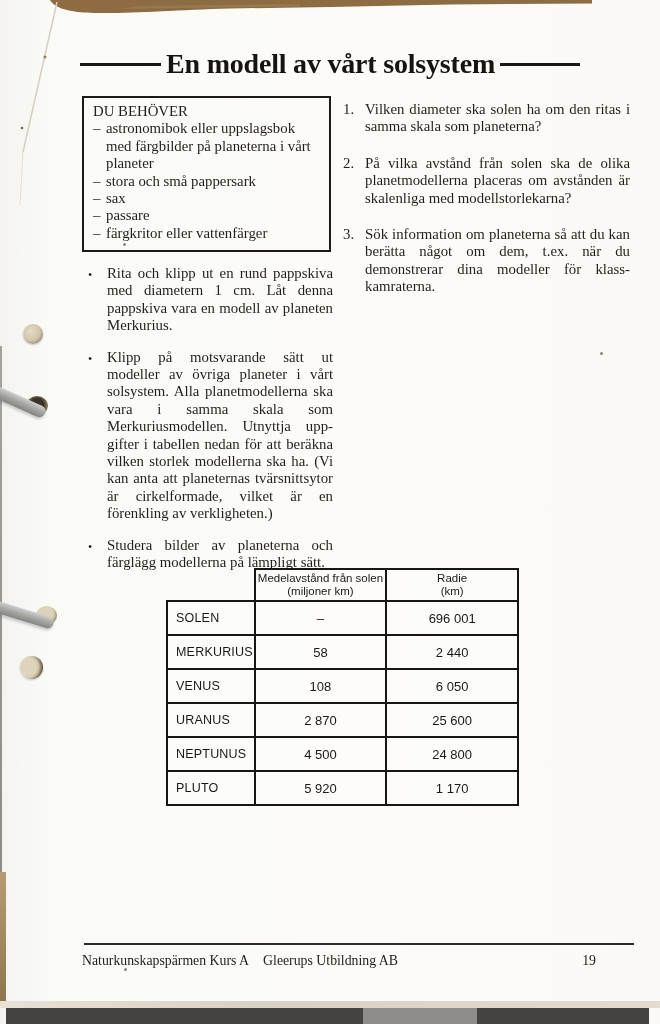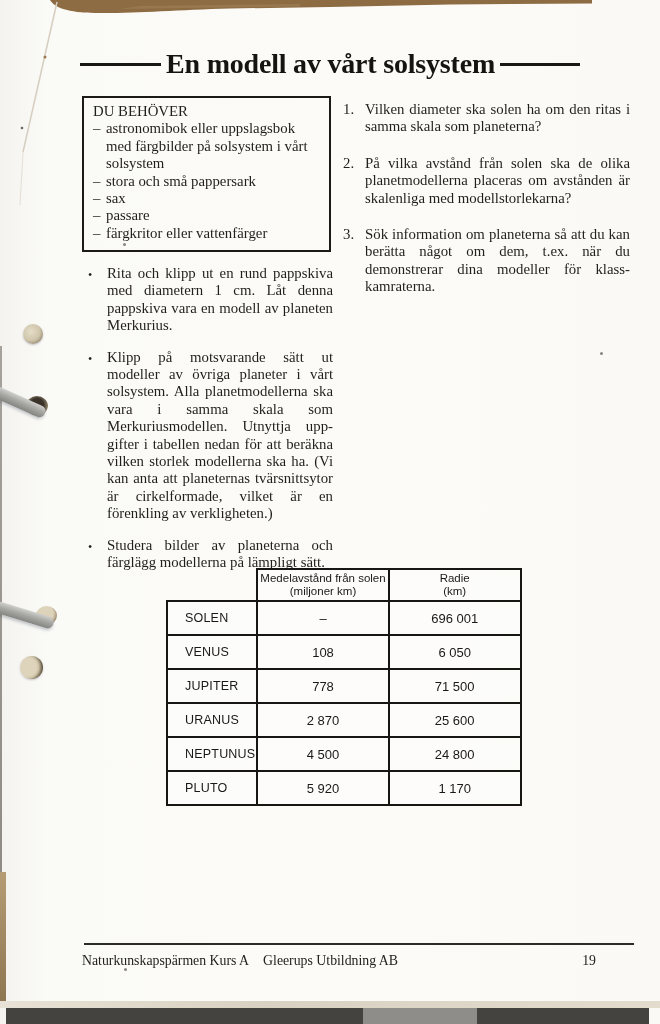--- a/index.html
+++ b/index.html
@@ -62,21 +62,21 @@
   .instr .bullet { width:19px; flex:none; font-size:12px; padding-top:2px; }
   .instr-text { flex:1; text-align:justify; hyphens:manual; }
 
   .planet-table { position:absolute; left:166px; top:568px; border-collapse:collapse; table-layout:fixed;
     font-family:"Liberation Sans", sans-serif; color:#1a1915; }
   .planet-table th, .planet-table td { border:2px solid #171612; background:rgba(255,255,255,.35); }
   .planet-table th.empty { border:none; background:transparent; }
   .planet-table thead th { height:30px; font-weight:400; font-size:11.5px; line-height:13.5px;
     text-align:center; white-space:nowrap; padding:0 2px;margin-top:36px; }
   .planet-table td { height:30px; }
-  .planet-table td.name { font-size:12.5px; letter-spacing:.2px; text-align:left; padding-left:17px; }
+  .planet-table td.name { font-size:12.5px; letter-spacing:.2px; text-align:left; padding-left:8px; }
   .planet-table td.num { font-size:13px; text-align:center; }
 
   .footer-rule { position:absolute; left:84px; top:943px; width:550px; height:2px; background:#2c2b27; }
   .footer { position:absolute; left:82px; top:953px; width:514px; display:flex; font-size:13.8px; color:#23221e; }
   .footer .gap { width:14px; flex:none; }
   .page-num { margin-left:auto; }
 </style>
 </head>
 <body>
 
@@ -105,21 +105,21 @@
   <div class="title-row">
     <span class="rule rule-left"></span>
     <h1 class="title">En modell av vårt solsystem</h1>
     <span class="rule rule-right"></span>
   </div>
 
   <div class="materials-box body-text">
     <div class="materials-heading">DU BEHÖVER</div>
     <div class="material-item">
       <span class="dash">–</span>
-      <span class="mat-text">astronomibok eller uppslagsbok med färgbilder på solsystem i vårt solsystem</span>
+      <span class="mat-text">astronomibok eller uppslagsbok med färgbilder på planeterna i vårt planeter</span>
     </div>
     <div class="material-item">
       <span class="dash">–</span>
       <span class="mat-text">stora och små pappersark</span>
     </div>
     <div class="material-item">
       <span class="dash">–</span>
       <span class="mat-text">sax</span>
     </div>
     <div class="material-item">
@@ -181,28 +181,28 @@
         </th>
       </tr>
     </thead>
     <tbody>
       <tr>
         <td class="name">SOLEN</td>
         <td class="num">–</td>
         <td class="num">696 001</td>
       </tr>
       <tr>
+        <td class="name">MERKURIUS</td>
+        <td class="num">58</td>
+        <td class="num">2 440</td>
+      </tr>
+      <tr>
         <td class="name">VENUS</td>
         <td class="num">108</td>
         <td class="num">6 050</td>
-      </tr>
-      <tr>
-        <td class="name">JUPITER</td>
-        <td class="num">778</td>
-        <td class="num">71 500</td>
       </tr>
       <tr>
         <td class="name">URANUS</td>
         <td class="num">2 870</td>
         <td class="num">25 600</td>
       </tr>
       <tr>
         <td class="name">NEPTUNUS</td>
         <td class="num">4 500</td>
         <td class="num">24 800</td>

